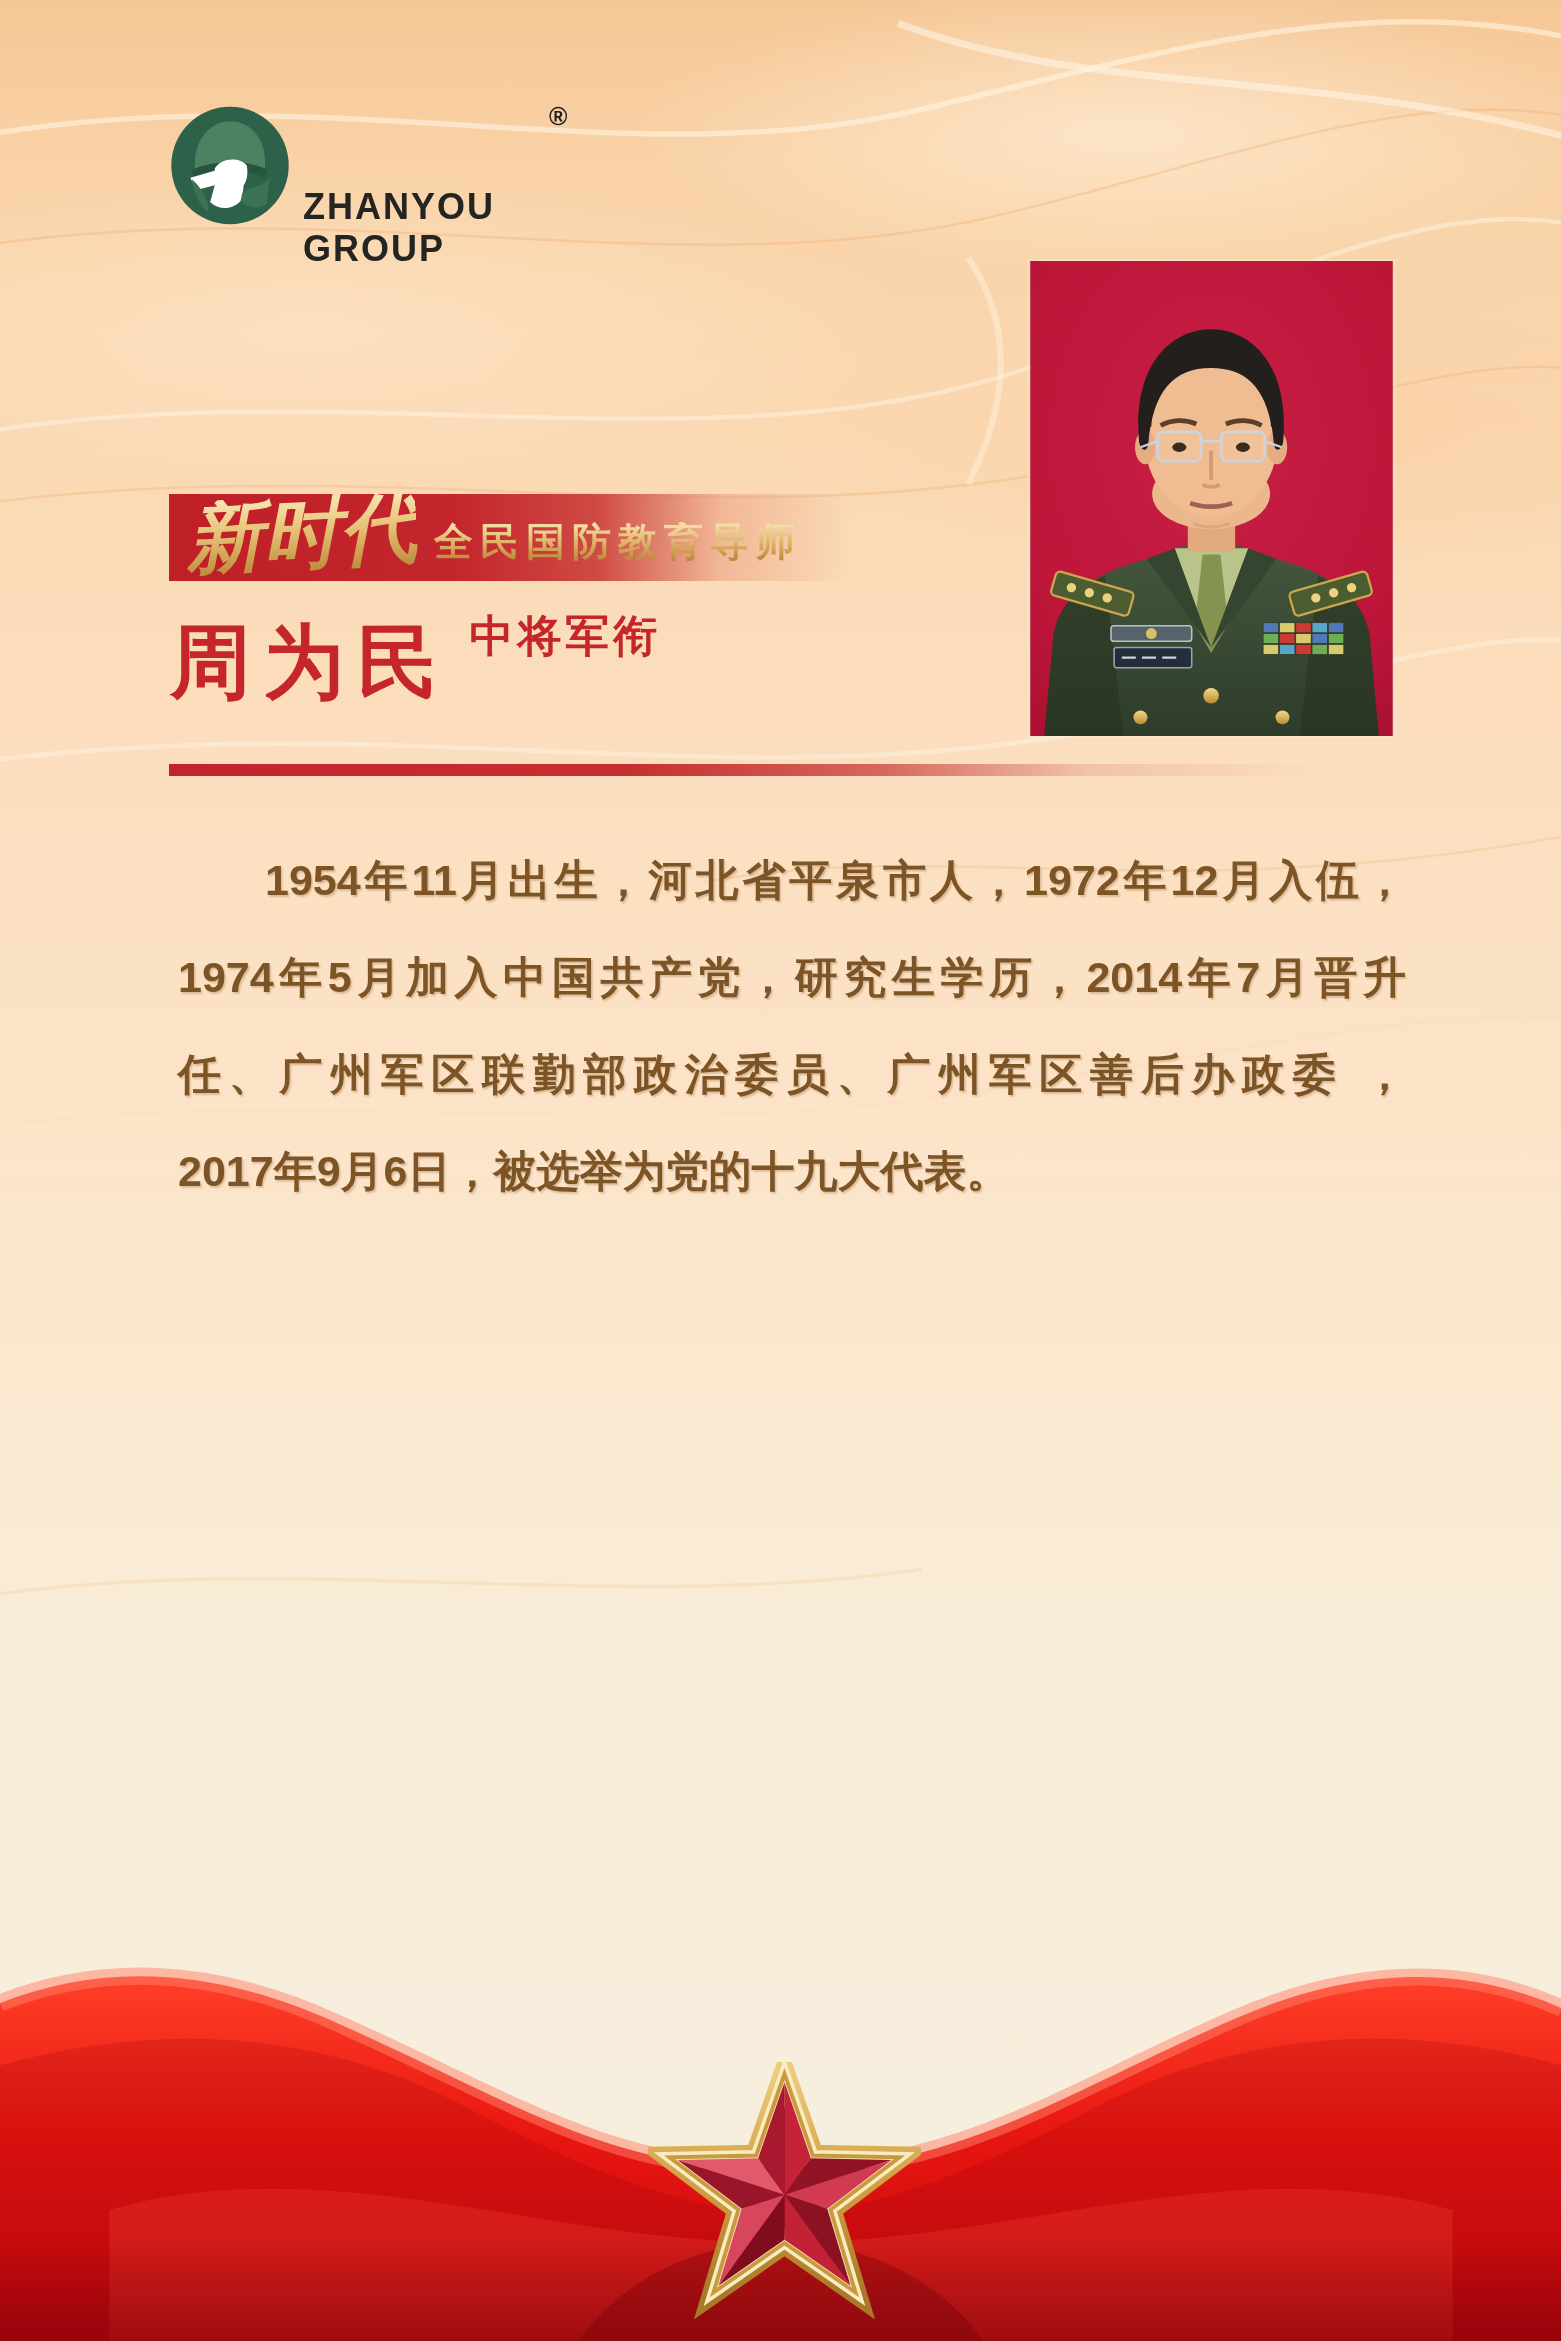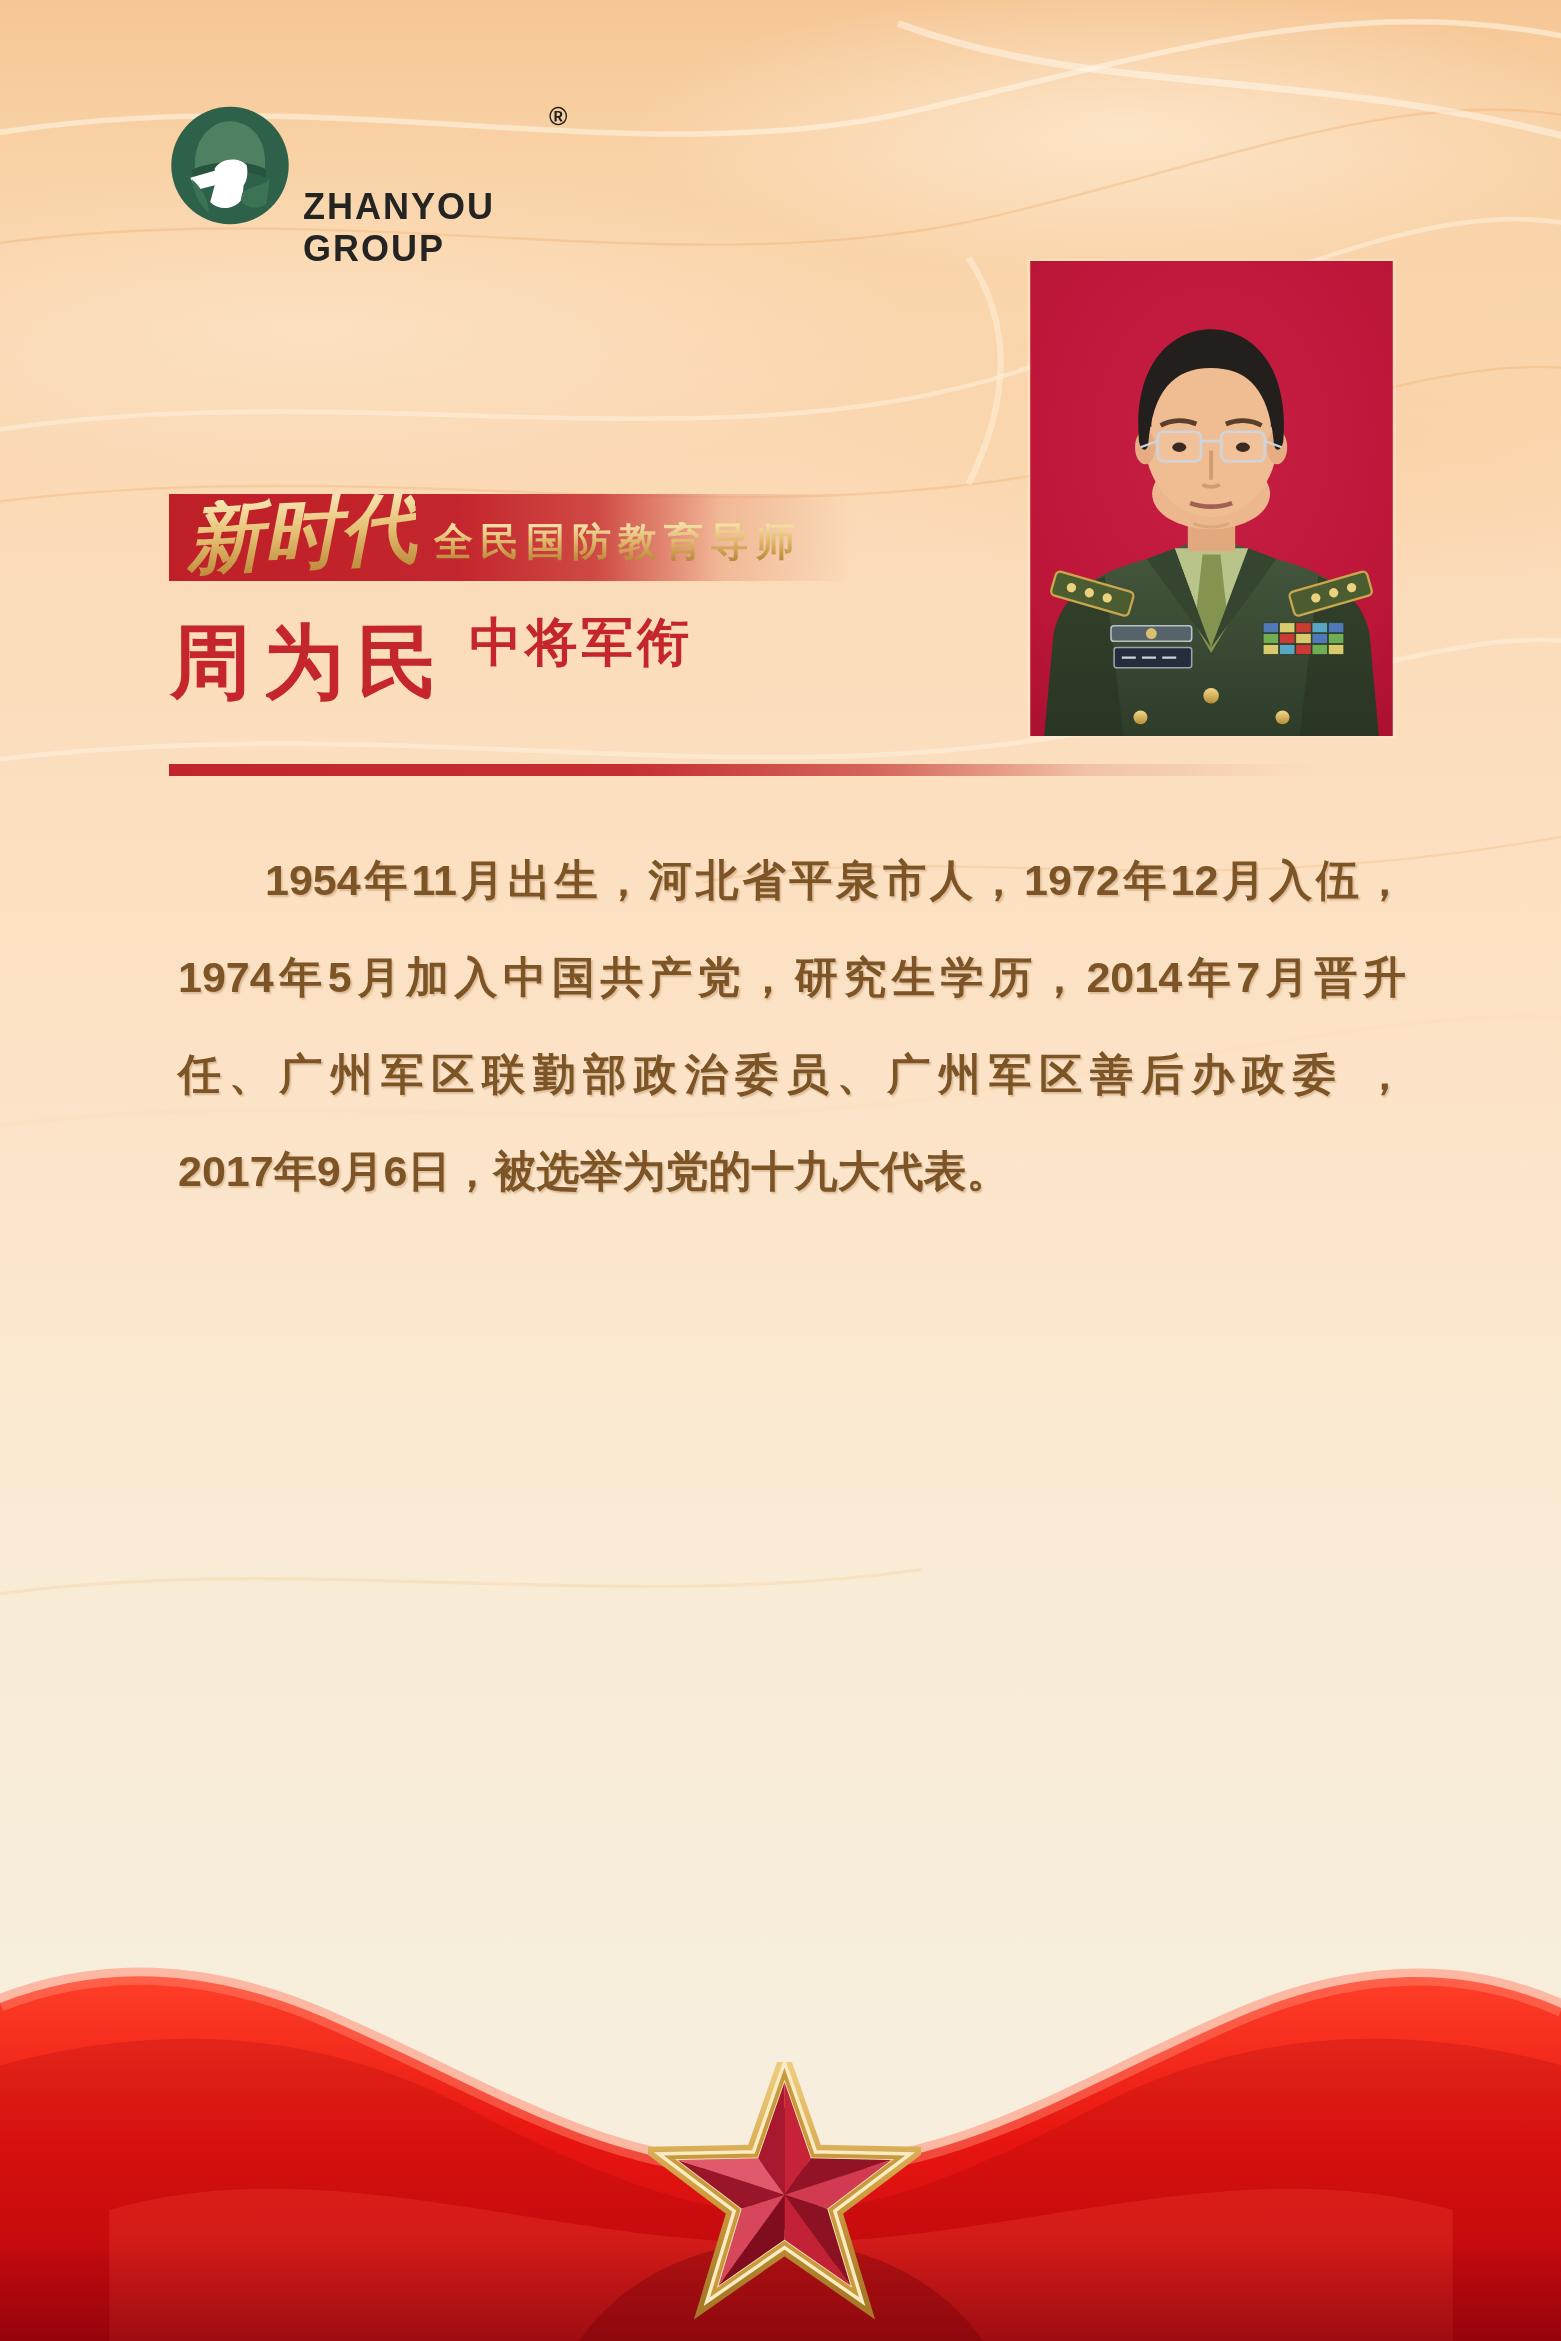--- a/index.html
+++ b/index.html
@@ -32,21 +32,21 @@
     transform:rotate(-3deg) translateY(-3.1px);
     background:linear-gradient(180deg,#f6e3ad 5%,#e6c175 45%,#c08f3f 95%);
     -webkit-background-clip:text;background-clip:text;color:transparent;margin-right:17px;}
   .banner-label{font-family:"Liberation Serif",serif;font-weight:700;font-size:39px;letter-spacing:7px;line-height:1;
     background:linear-gradient(180deg,#f3dfa4 8%,#dfb568 52%,#bd8c3e 95%);
     -webkit-background-clip:text;background-clip:text;color:transparent;margin-top:8px;}
 
   
   .name-row{position:absolute;left:170px;top:617px;display:flex;z-index:3;}
   .person-name{font-family:"Liberation Serif",serif;font-weight:900;font-size:81px;letter-spacing:12.5px;line-height:1.16;color:#c5262b;}
-  .person-rank{font-family:Liberation Serif, serif;font-weight:900;font-size:52px;letter-spacing:3.9px;color:#c5262b;margin-left:19px;margin-bottom:4.7px;line-height:1;}
+  .person-rank{font-family:Liberation Mono, monospace;font-weight:900;font-size:44px;letter-spacing:3.9px;color:#c5262b;margin-left:19px;margin-bottom:4.7px;line-height:1;}
 
   .rule{position:absolute;left:169px;top:764px;width:1148px;height:11.7px;z-index:3;
     background:linear-gradient(90deg,#c1252b 0%,#c62f31 40%,#d5675c 62%,rgba(238,186,158,.75) 80%,rgba(249,220,188,0) 100%);}
 
   
   .photo{position:absolute;left:1029px;top:261px;width:365px;height:475px;z-index:3;box-shadow:0 0 0 1.6px rgba(253,240,218,.45);}
 
   
   .bio{position:absolute;left:178px;top:832px;width:1228px;z-index:3;color:#7d5426;}
   .bio .line{height:97px;line-height:97px;font-size:43px;font-weight:800;white-space:nowrap;

